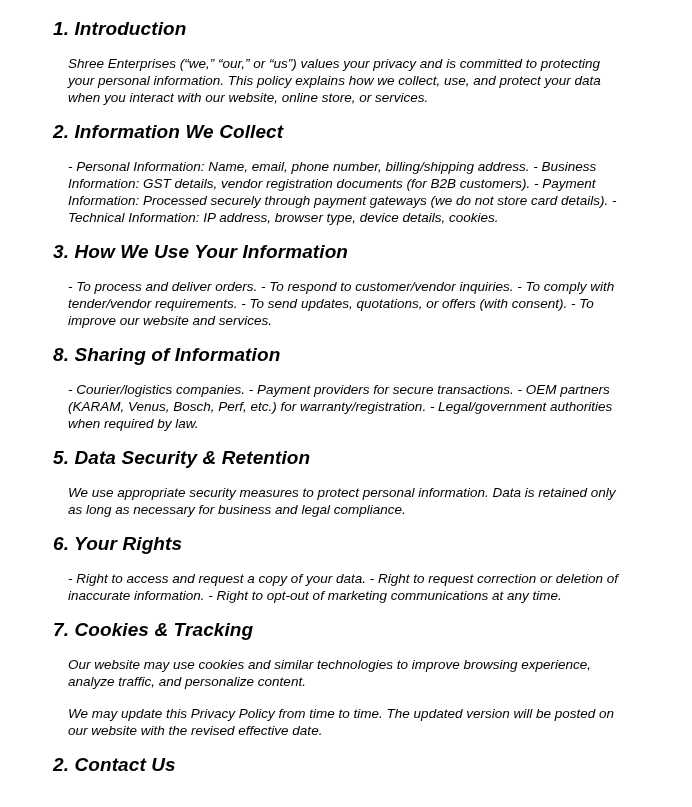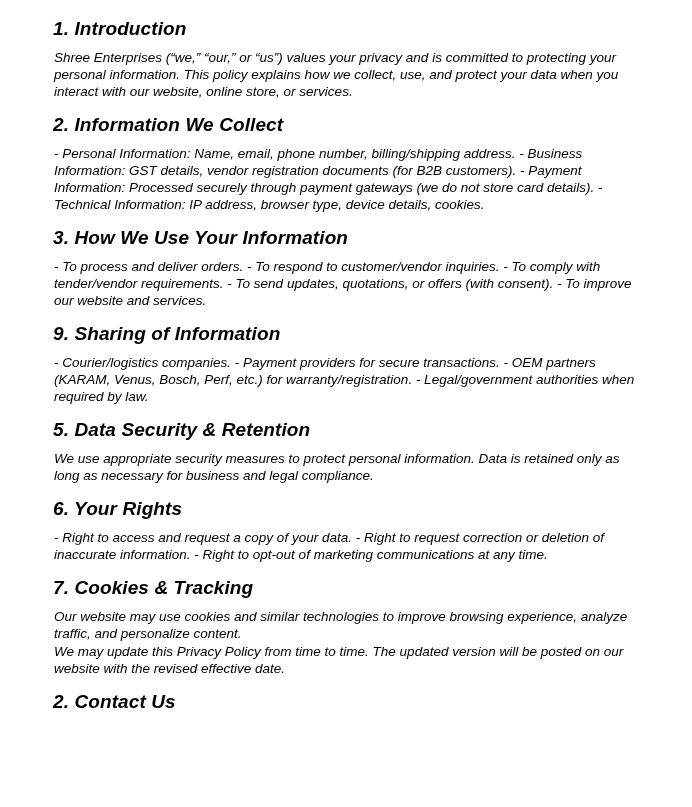--- a/index.html
+++ b/index.html
@@ -31,21 +31,21 @@
     font-weight: bold;
     margin: 14px 0 9px 0;
     letter-spacing: 0.1px;
   }
   section.policy-section:first-child h2.section-heading {
     margin-top: 0;
   }
   p.section-paragraph {
     font-size: 13.5px;
     line-height: 17px;
-    margin: 1px;
+    margin: 15px;
   }
 </style>
 </head>
 <body>
 
 <main class="doc">
 
   <section class="policy-section">
     <h2 class="section-heading">1. Introduction</h2>
     <p class="section-paragraph">Shree Enterprises (“we,” “our,” or “us”) values your privacy and is committed to protecting your personal information. This policy explains how we collect, use, and protect your data when you interact with our website, online store, or services.</p>
@@ -55,21 +55,21 @@
     <h2 class="section-heading">2. Information We Collect</h2>
     <p class="section-paragraph">- Personal Information: Name, email, phone number, billing/shipping address. - Business Information: GST details, vendor registration documents (for B2B customers). - Payment Information: Processed securely through payment gateways (we do not store card details). - Technical Information: IP address, browser type, device details, cookies.</p>
   </section>
 
   <section class="policy-section">
     <h2 class="section-heading">3. How We Use Your Information</h2>
     <p class="section-paragraph">- To process and deliver orders. - To respond to customer/vendor inquiries. - To comply with tender/vendor requirements. - To send updates, quotations, or offers (with consent). - To improve our website and services.</p>
   </section>
 
   <section class="policy-section">
-    <h2 class="section-heading">9. Sharing of Information</h2>
+    <h2 class="section-heading">8. Sharing of Information</h2>
     <p class="section-paragraph">- Courier/logistics companies. - Payment providers for secure transactions. - OEM partners (KARAM, Venus, Bosch, Perf, etc.) for warranty/registration. - Legal/government authorities when required by law.</p>
   </section>
 
   <section class="policy-section">
     <h2 class="section-heading">5. Data Security &amp; Retention</h2>
     <p class="section-paragraph">We use appropriate security measures to protect personal information. Data is retained only as long as necessary for business and legal compliance.</p>
   </section>
 
   <section class="policy-section">
     <h2 class="section-heading">6. Your Rights</h2>

